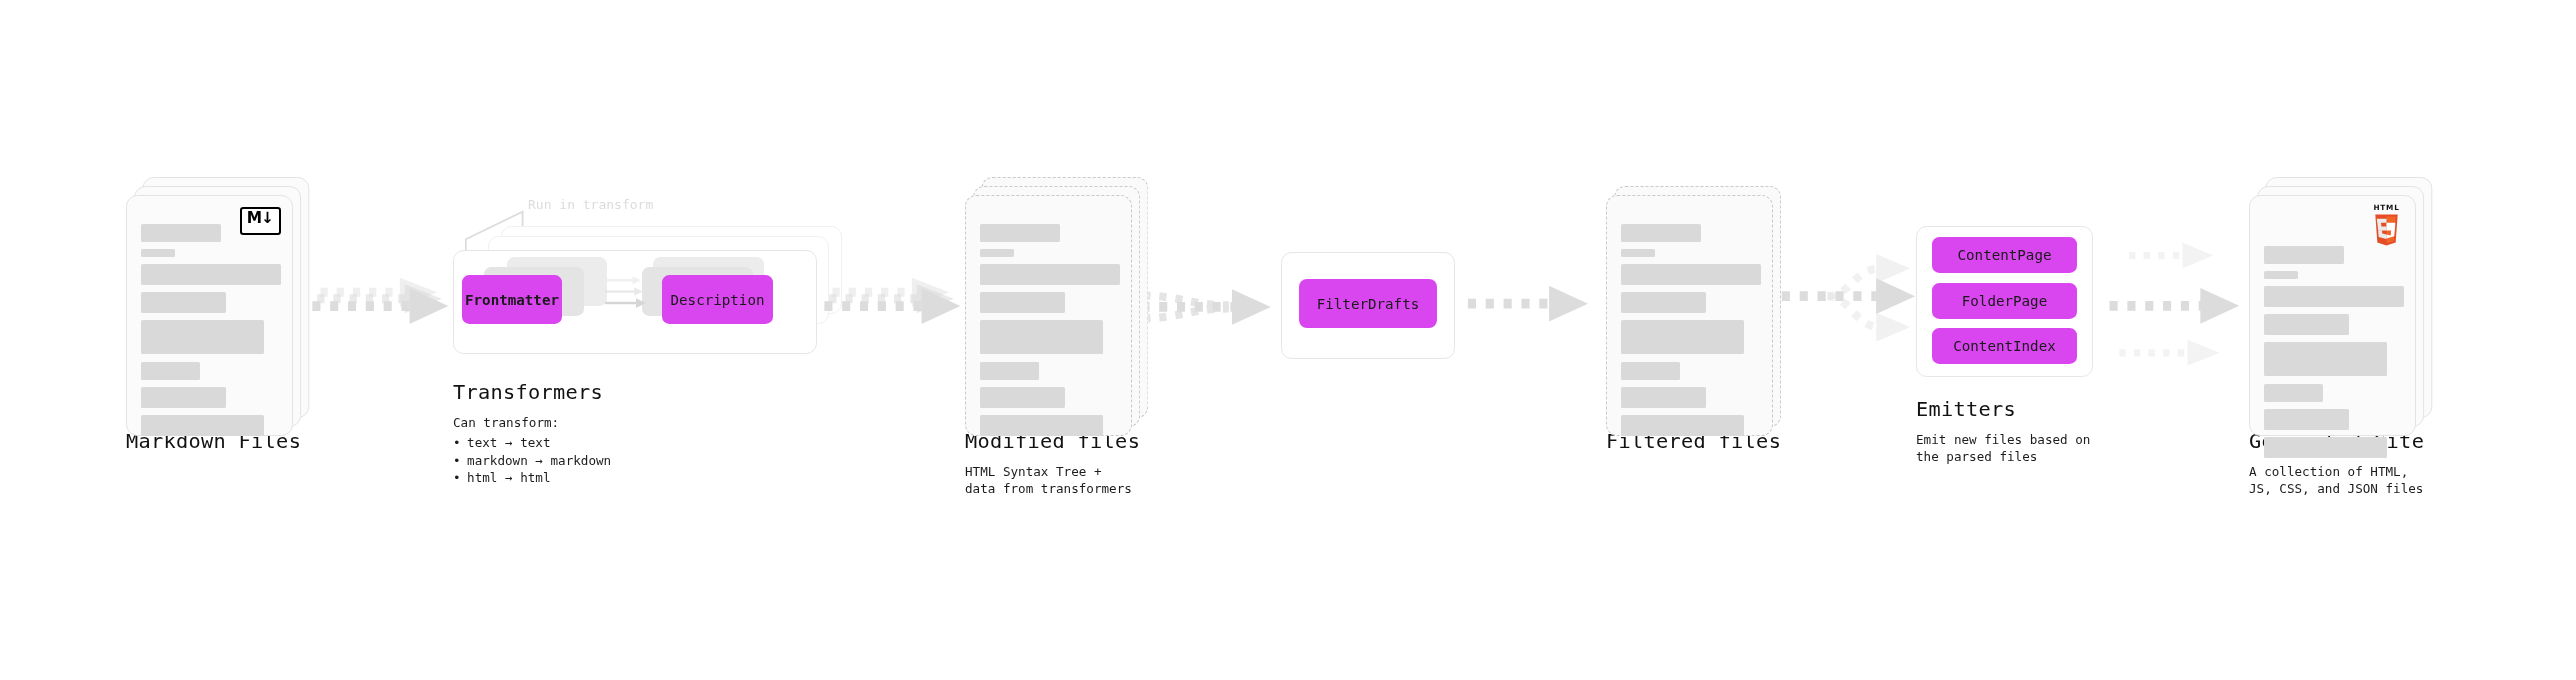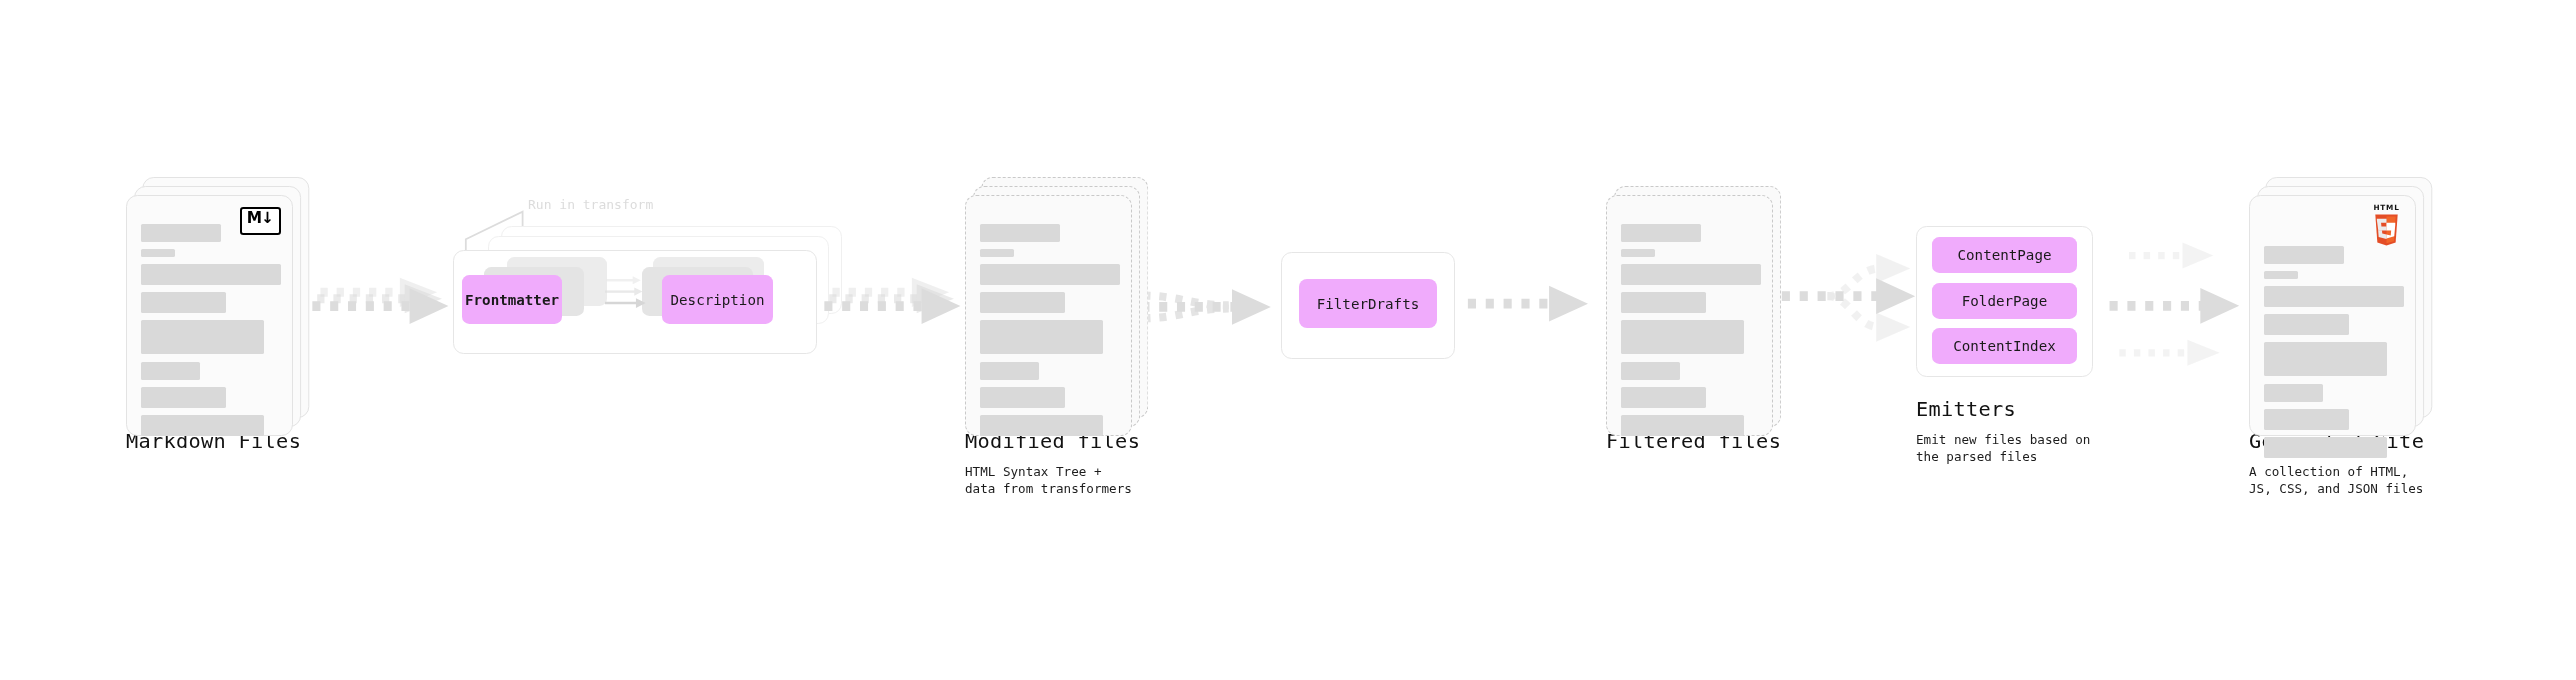--- a/index.html
+++ b/index.html
@@ -124,21 +124,21 @@
     position: absolute;
     border: 1.3px solid #e6e6e6;
     border-radius: 10.6px;
     background: #ffffff;
     box-sizing: border-box;
   }
   .groupbox.g-ghost { border-color: #f0f0f0; }
 
   .chip {
     position: absolute;
-    background: #f0abfc;
+    background: #d946ef;
     border-radius: 7.3px;
     color: #1a1a1a;
     font-size: 14.2px;
     display: flex;
     align-items: center;
     justify-content: center;
     box-sizing: border-box;
     white-space: nowrap;
   }
   .chip.faded1 { background: #ececec; color: transparent; }
@@ -258,20 +258,29 @@
     </svg>
   </div>
 
   <div class="chip" style="left:462px; top:275px; width:100px; height:49px;font-weight:bold;">
     <span>Frontmatter</span>
   </div>
   <div class="chip" style="left:662px; top:275px; width:111px; height:49px;">
     <span>Description</span>
   </div>
 
+  <div class="caption" style="left:453px; top:380px;">
+    <div class="title">Transformers</div>
+    <div class="desc">Can transform:</div>
+    <ul class="bullets" style="margin-top:3.3px">
+      <li>text → text</li>
+      <li>markdown → markdown</li>
+      <li>html → html</li>
+    </ul>
+  </div>
 
   <div class="arrow" style="left:821px; top:268px;">
     <svg width="146" height="81" viewBox="0 0 180 100">
       <g opacity="0.45">
         <line x1="14" y1="30" x2="118" y2="30" stroke="#dcdcdc" stroke-width="11" stroke-dasharray="9 11"></line>
         <polygon points="112,12 158,30 112,48" fill="#dcdcdc"></polygon>
       </g>
       <g opacity="0.55">
         <line x1="10" y1="38" x2="124" y2="38" stroke="#dadada" stroke-width="11" stroke-dasharray="9 11"></line>
         <polygon points="118,20 164,38 118,56" fill="#dadada"></polygon>

